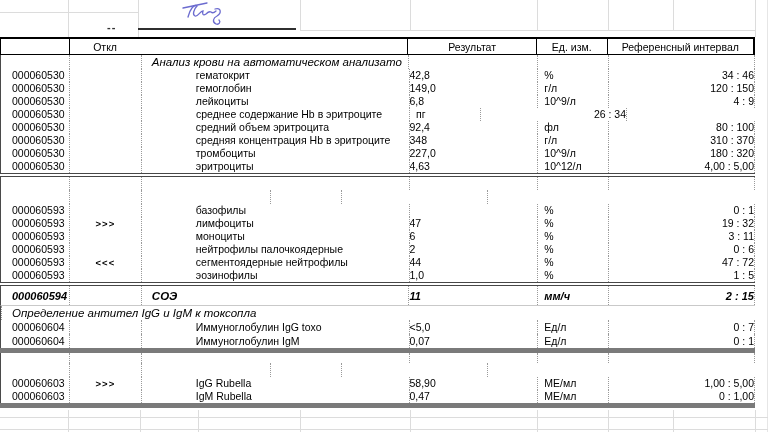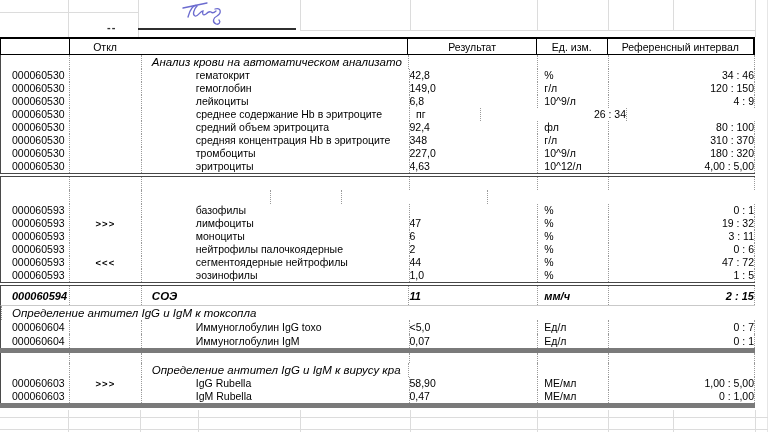--- a/index.html
+++ b/index.html
@@ -272,21 +272,20 @@
         <div class="cell c-doc"></div>
         <div class="cell c-dev"></div>
         <div class="cell c-name"></div>
         <div class="cell c-res"></div>
         <div class="cell c-unit"></div>
         <div class="cell c-ref"></div>
       </div>
       <div class="row title-row" style="height: 14px; line-height: 14px;">
         <div class="cell c-doc"></div>
         <div class="cell c-dev"></div>
-        <div class="cell c-name">Определение антител IgG и IgM к вирусу кра</div>
         <div class="cell c-res"></div>
         <div class="cell c-unit"></div>
         <div class="cell c-ref"></div>
       </div>
       <div class="row">
         <div class="cell c-doc">000060603</div>
         <div class="cell c-dev">&gt;&gt;&gt;</div>
         <div class="cell c-name">IgG Rubella</div>
         <div class="cell c-res">58,90</div>
         <div class="cell c-unit">МЕ/мл</div>

